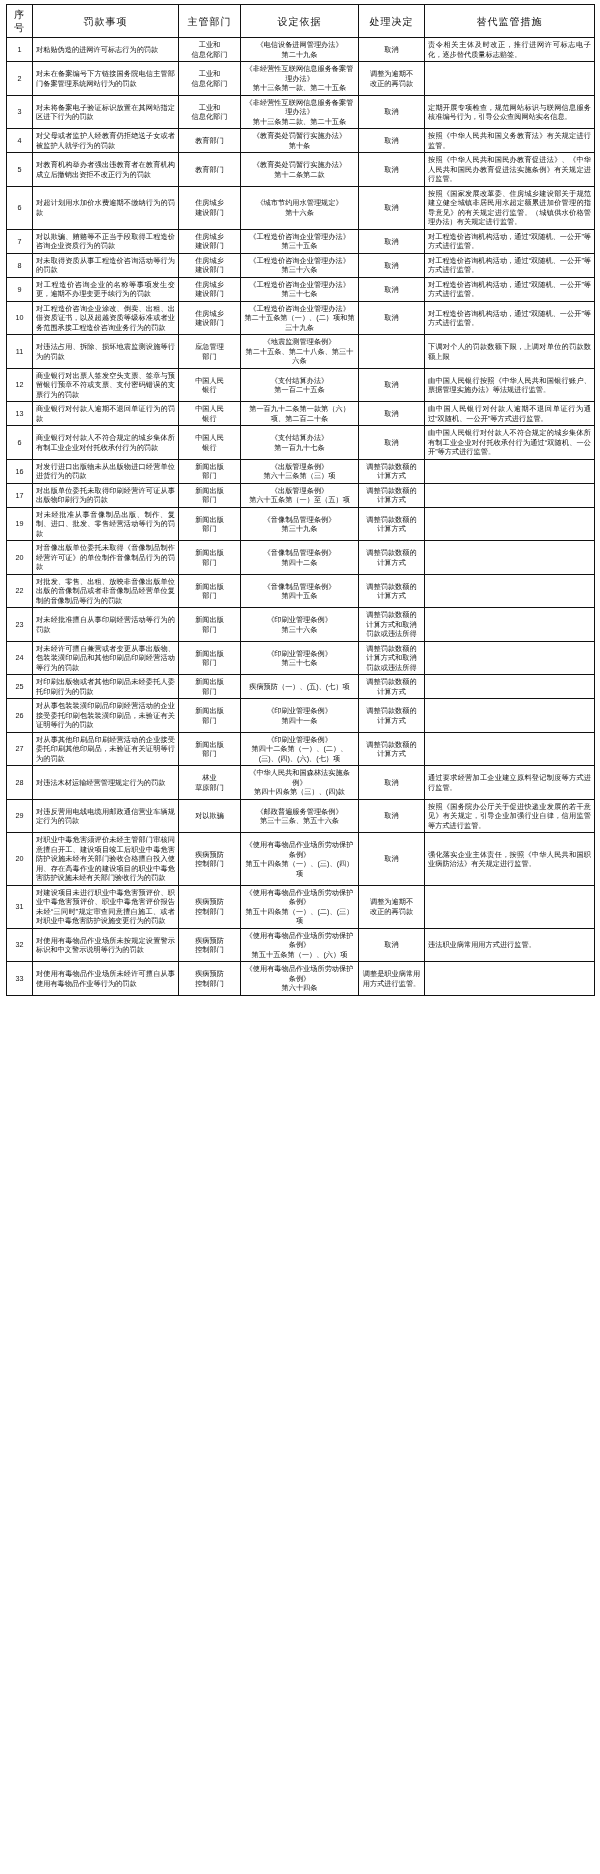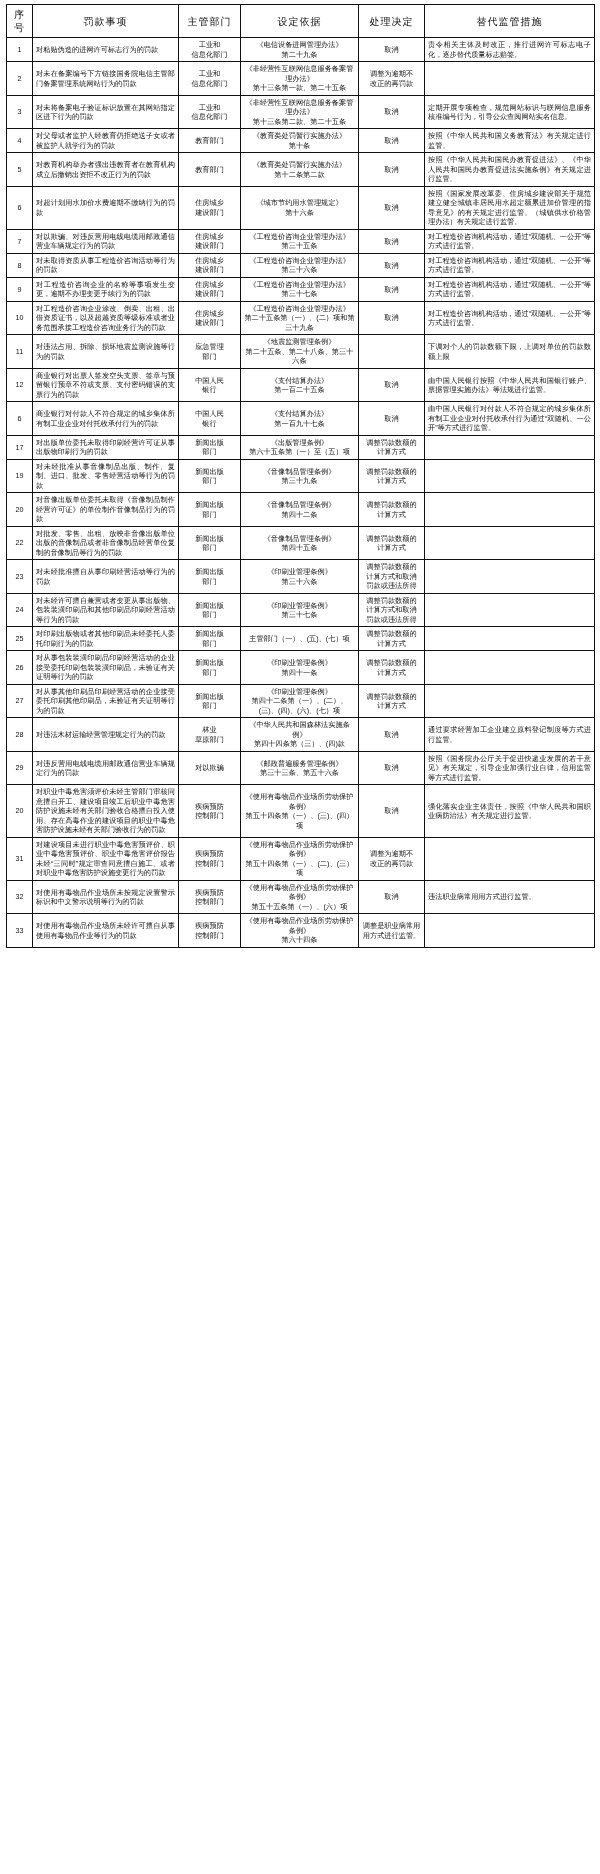--- a/index.html
+++ b/index.html
@@ -98,21 +98,21 @@
           <td class="c-just">对超计划用水加价水费逾期不缴纳行为的罚款</td>
           <td class="c-center nowrapline">住房城乡
 建设部门</td>
           <td class="c-center nowrapline">《城市节约用水管理规定》
 第十六条</td>
           <td class="c-center nowrapline">取消</td>
           <td class="c-just">按照《国家发展改革委、住房城乡建设部关于规范建立健全城镇非居民用水超定额累进加价管理的指导意见》的有关规定进行监管。（城镇供水价格管理办法）有关规定进行监管。</td>
         </tr>
         <tr>
           <td class="idx">7</td>
-          <td class="c-just">对以欺骗、对违反营用电线电缆用邮政通信营业车辆规定行为的罚款</td>
+          <td class="c-just">对以欺骗、贿赂等不正当手段取得工程造价咨询企业资质行为的罚款</td>
           <td class="c-center nowrapline">住房城乡
 建设部门</td>
           <td class="c-center nowrapline">《工程造价咨询企业管理办法》
 第三十五条</td>
           <td class="c-center nowrapline">取消</td>
           <td class="c-just">对工程造价咨询机构活动，通过“双随机、一公开”等方式进行监管。</td>
         </tr>
         <tr>
           <td class="idx">8</td>
           <td class="c-just">对未取得资质从事工程造价咨询活动等行为的罚款</td>
@@ -157,30 +157,50 @@
           <td class="idx">12</td>
           <td class="c-just">商业银行对出票人签发空头支票、签章与预留银行预章不符或支票、支付密码错误的支票行为的罚款</td>
           <td class="c-center nowrapline">中国人民
 银行</td>
           <td class="c-center nowrapline">《支付结算办法》
 第一百二十五条</td>
           <td class="c-center nowrapline">取消</td>
           <td class="c-just">由中国人民银行按照《中华人民共和国银行账户、票据管理实施办法》等法规进行监管。</td>
         </tr>
         <tr>
+          <td class="idx">13</td>
+          <td class="c-just">商业银行对付款人逾期不退回单证行为的罚款</td>
+          <td class="c-center nowrapline">中国人民
+银行</td>
+          <td class="c-center nowrapline">第一百九十二条第一款第（六）项、第二百二十条</td>
+          <td class="c-center nowrapline">取消</td>
+          <td class="c-just">由中国人民银行对付款人逾期不退回单证行为通过“双随机、一公开”等方式进行监管。</td>
+        </tr>
+        <tr>
           <td class="idx">6</td>
           <td class="c-just">商业银行对付款人不符合规定的城乡集体所有制工业企业对付托收承付行为的罚款</td>
           <td class="c-center nowrapline">中国人民
 银行</td>
           <td class="c-center nowrapline">《支付结算办法》
 第一百九十七条</td>
           <td class="c-center nowrapline">取消</td>
           <td class="c-just">由中国人民银行对付款人不符合规定的城乡集体所有制工业企业对付托收承付行为通过“双随机、一公开”等方式进行监管。</td>
         </tr>
         <tr>
+          <td class="idx">16</td>
+          <td class="c-just">对发行进口出版物未从出版物进口经营单位进货行为的罚款</td>
+          <td class="c-center nowrapline">新闻出版
+部门</td>
+          <td class="c-center nowrapline">《出版管理条例》
+第六十三条第（三）项</td>
+          <td class="c-center nowrapline">调整罚款数额的
+计算方式</td>
+          <td class="c-just"></td>
+        </tr>
+        <tr>
           <td class="idx">17</td>
           <td class="c-just">对出版单位委托未取得印刷经营许可证从事出版物印刷行为的罚款</td>
           <td class="c-center nowrapline">新闻出版
 部门</td>
           <td class="c-center nowrapline">《出版管理条例》
 第六十五条第（一）至（五）项</td>
           <td class="c-center nowrapline">调整罚款数额的
 计算方式</td>
           <td class="c-just"></td>
         </tr>
@@ -239,21 +259,21 @@
           <td class="c-center nowrapline">调整罚款数额的
 计算方式和取消
 罚款或违法所得</td>
           <td class="c-just"></td>
         </tr>
         <tr>
           <td class="idx">25</td>
           <td class="c-just">对印刷出版物或者其他印刷品未经委托人委托印刷行为的罚款</td>
           <td class="c-center nowrapline">新闻出版
 部门</td>
-          <td class="c-center nowrapline">主管部门（一）、(五)、(七）项</td>
+          <td class="c-center nowrapline">疾病预防（一）、(五)、(七）项</td>
           <td class="c-center nowrapline">调整罚款数额的
 计算方式</td>
           <td class="c-just"></td>
         </tr>
         <tr>
           <td class="idx">26</td>
           <td class="c-just">对从事包装装潢印刷品印刷经营活动的企业接受委托印刷包装装潢印刷品，未验证有关证明等行为的罚款</td>
           <td class="c-center nowrapline">新闻出版
 部门</td>
           <td class="c-center nowrapline">《印刷业管理条例》

